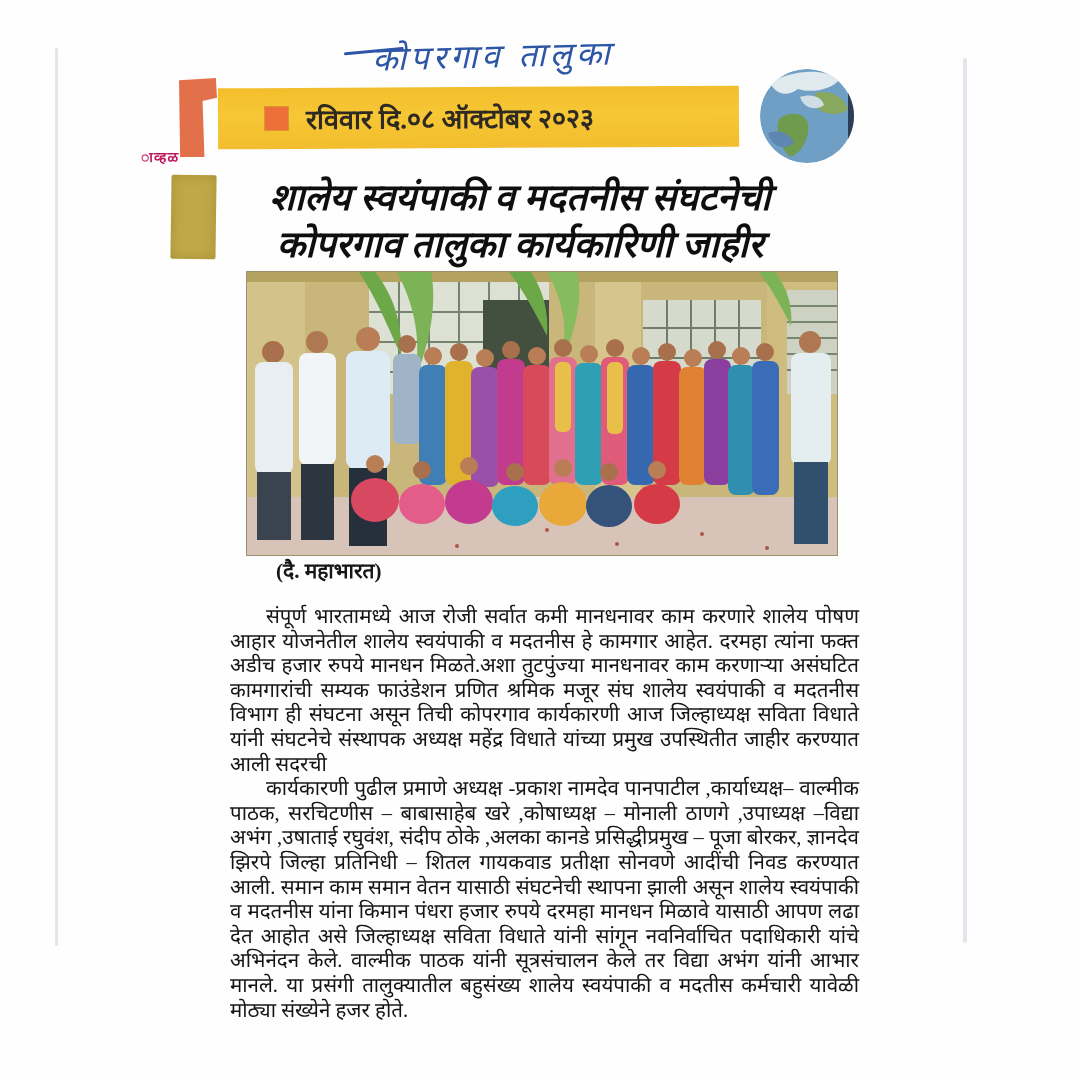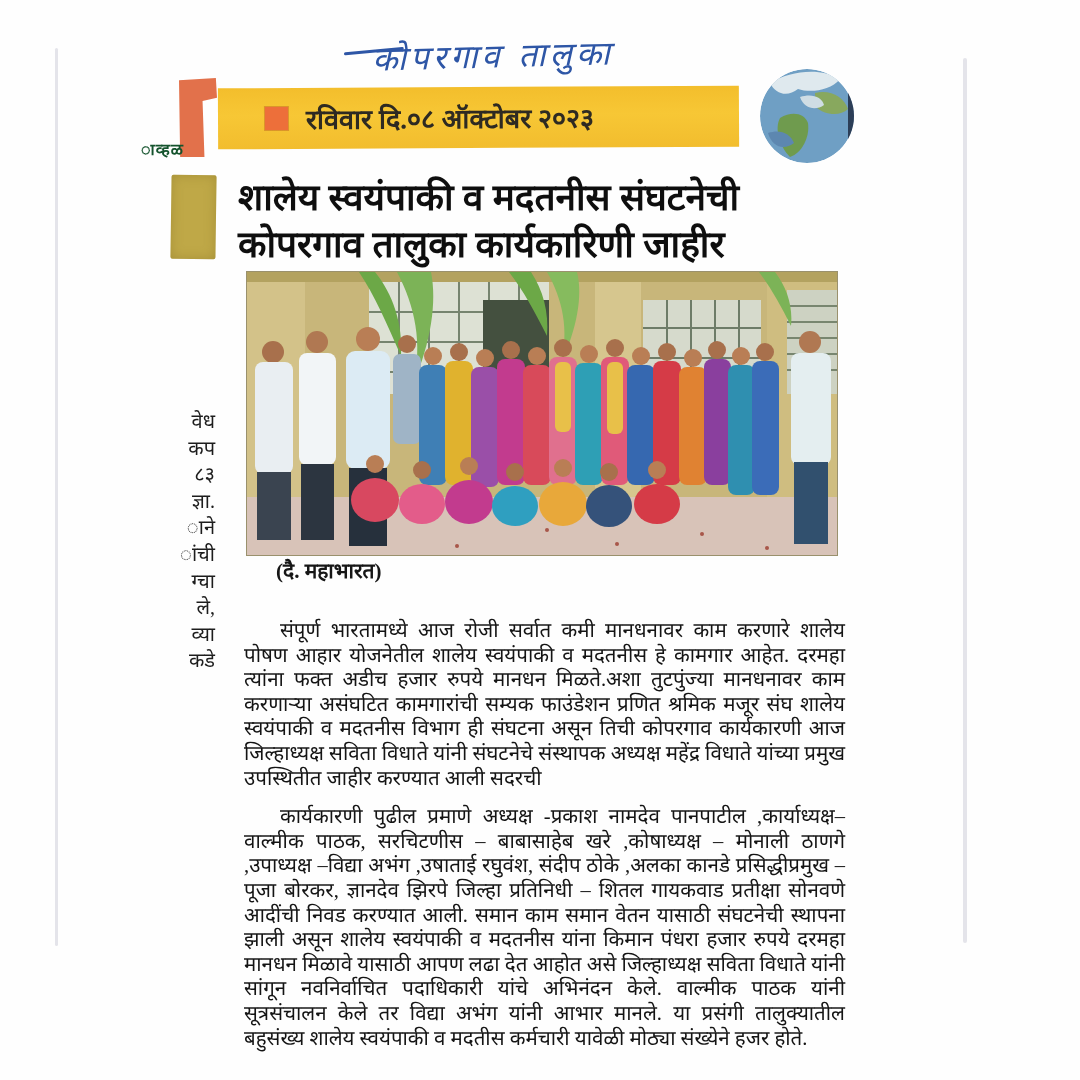--- a/index.html
+++ b/index.html
@@ -21,22 +21,22 @@
     content:""; position:absolute; left:-28px; top:14px; width:60px; height:3px;
     background:#2e56a6; transform:rotate(-4deg); border-radius:2px;
   }
 
   .corner-orange {
     position:absolute; left:179px; top:78px; width:38px; height:79px;
     background:#e2714b;
     clip-path:polygon(0% 3%, 97% 0%, 100% 25%, 62% 29%, 67% 100%, 3% 100%);
   }
   .margin-label {
-    position:absolute; left:141px; top:138px; width:74px;
-    font-size:16px; font-weight:bold; color:#14532d; letter-spacing:1px;
+    position:absolute; left:141px; top:147px; width:74px;
+    font-size:14px; font-weight:bold; color:#be185d; letter-spacing:1px;
   }
   .block-olive {
     position:absolute; left:171px; top:175px; width:45px; height:84px;
     background:#bfa847; transform:rotate(0.8deg); border-radius:2px;
     box-shadow:inset 0 0 12px rgba(120,100,30,.35);
   }
 
   .banner {
     position:absolute; left:218px; top:87px; width:521px; height:61px;
     background:linear-gradient(180deg,#f3be2c 0%,#f7c735 45%,#f2bd2e 100%);
@@ -47,41 +47,42 @@
     box-shadow:0 0 0 1px rgba(180,80,30,.4);
   }
   .banner .date-text {
     margin-left:18px; font-size:27px; font-weight:bold; color:#2e2a22;
     white-space:nowrap;
   }
 
   .globe { position:absolute; left:760px; top:63px; width:101px; height:107px; }
 
   .headline {
-    position:absolute; left:238px; top:174px; width:600px; 
+    position:absolute; left:220px; top:174px; width:600px; text-align:center;
     font-size:37px; font-weight:bold; color:#0e0e0e; line-height:47px;
     white-space:nowrap;
+    font-style:italic;
   }
 
   .photo {
     position:absolute; left:246px; top:271px; width:592px; height:285px;
     background:#c8b67a; overflow:hidden; border:1px solid #9a916d;
   }
   .photo svg { display:block; }
 
   .caption {
     position:absolute; left:276px; top:559px; width:420px;
     font-size:21px; font-weight:bold; color:#161616; line-height:24px;
   }
 
   .body-text {
     position:absolute; left:230px; top:604px; width:629px;
     font-size:20.5px; color:#141414; line-height:24.6px; text-align:justify;
   }
-  .body-text p { text-indent:36px; margin:14px; }
+  .body-text p { text-indent:36px; margin:0; }
 
   .frag-col {
     position:absolute; left:140px; width:75px; text-align:right;
     font-size:20px; color:#1d1d1d; font-weight:500;
   }
   .frag-col.top    { top:408px; line-height:26.6px; }
   .frag-col.bottom { top:692px; line-height:24.6px; }
   .frag-col div { white-space:nowrap; }
 </style>
 </head>
@@ -235,27 +236,15 @@
 
   <div class="caption">
     <div>(दै. महाभारत)</div>
   </div>
 
   <div class="body-text">
     <p>संपूर्ण भारतामध्ये आज रोजी सर्वात कमी मानधनावर काम करणारे शालेय पोषण आहार योजनेतील शालेय स्वयंपाकी व मदतनीस हे कामगार आहेत. दरमहा त्यांना फक्त अडीच हजार रुपये मानधन मिळते.अशा तुटपुंज्या मानधनावर काम करणाऱ्या असंघटित कामगारांची सम्यक फाउंडेशन प्रणित श्रमिक मजूर संघ शालेय स्वयंपाकी व मदतनीस विभाग ही संघटना असून तिची कोपरगाव कार्यकारणी आज जिल्हाध्यक्ष सविता विधाते यांनी संघटनेचे संस्थापक अध्यक्ष महेंद्र विधाते यांच्या प्रमुख उपस्थितीत जाहीर करण्यात आली सदरची</p>
     <p>कार्यकारणी पुढील प्रमाणे अध्यक्ष -प्रकाश नामदेव पानपाटील ,कार्याध्यक्ष– वाल्मीक पाठक, सरचिटणीस – बाबासाहेब खरे ,कोषाध्यक्ष – मोनाली ठाणगे ,उपाध्यक्ष –विद्या अभंग ,उषाताई रघुवंश, संदीप ठोके ,अलका कानडे प्रसिद्धीप्रमुख – पूजा बोरकर, ज्ञानदेव झिरपे जिल्हा प्रतिनिधी – शितल गायकवाड प्रतीक्षा सोनवणे आदींची निवड करण्यात आली. समान काम समान वेतन यासाठी संघटनेची स्थापना झाली असून शालेय स्वयंपाकी व मदतनीस यांना किमान पंधरा हजार रुपये दरमहा मानधन मिळावे यासाठी आपण लढा देत आहोत असे जिल्हाध्यक्ष सविता विधाते यांनी सांगून नवनिर्वाचित पदाधिकारी यांचे अभिनंदन केले. वाल्मीक पाठक यांनी सूत्रसंचालन केले तर विद्या अभंग यांनी आभार मानले. या प्रसंगी तालुक्यातील बहुसंख्य शालेय स्वयंपाकी व मदतीस कर्मचारी यावेळी मोठ्या संख्येने हजर होते.</p>
   </div>
 
-  <div class="frag-col top">
-    <div>वेध</div>
-    <div>कप</div>
-    <div>८३</div>
-    <div>ज्ञा.</div>
-    <div>ाने</div>
-    <div>ांची</div>
-    <div>ग्चा</div>
-    <div>ले,</div>
-    <div>व्या</div>
-    <div>कडे</div>
-  </div>
 
 
 </div>
 
 </body></html>

